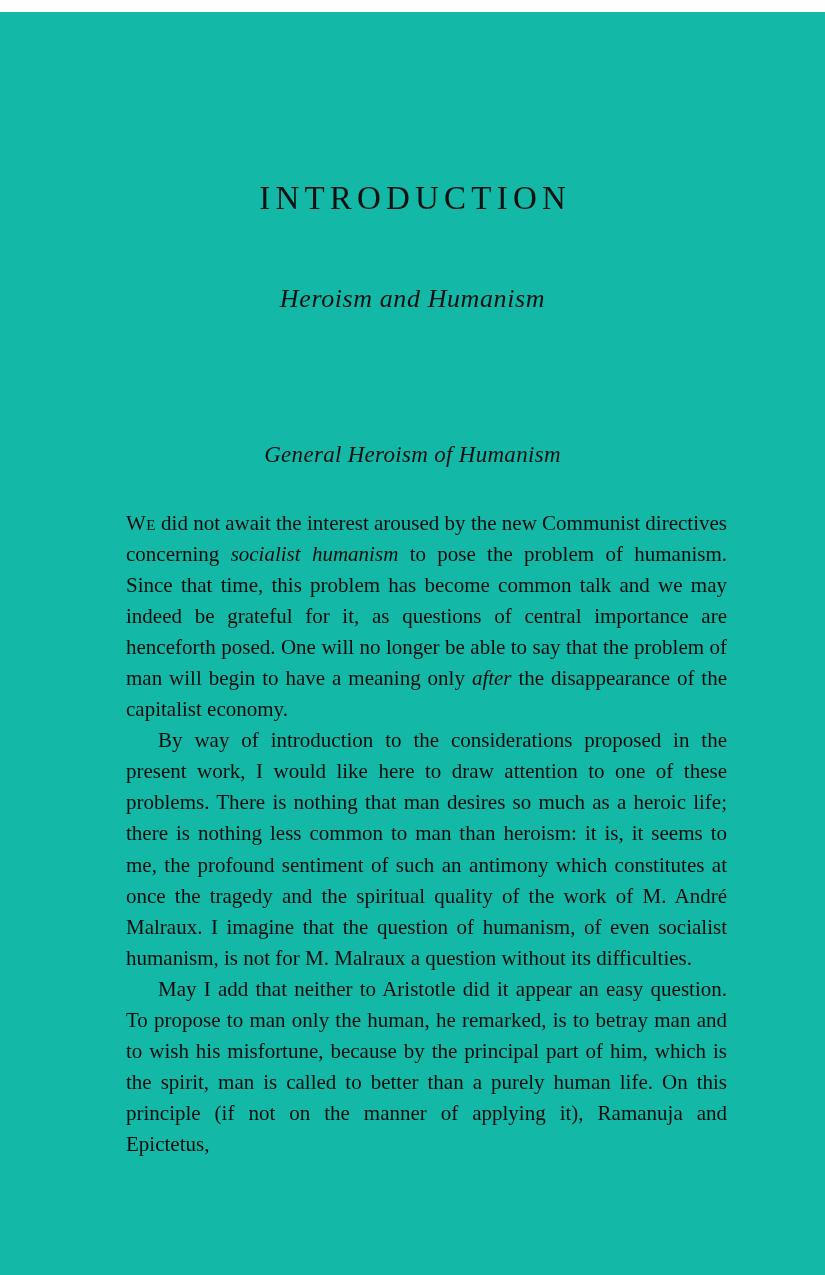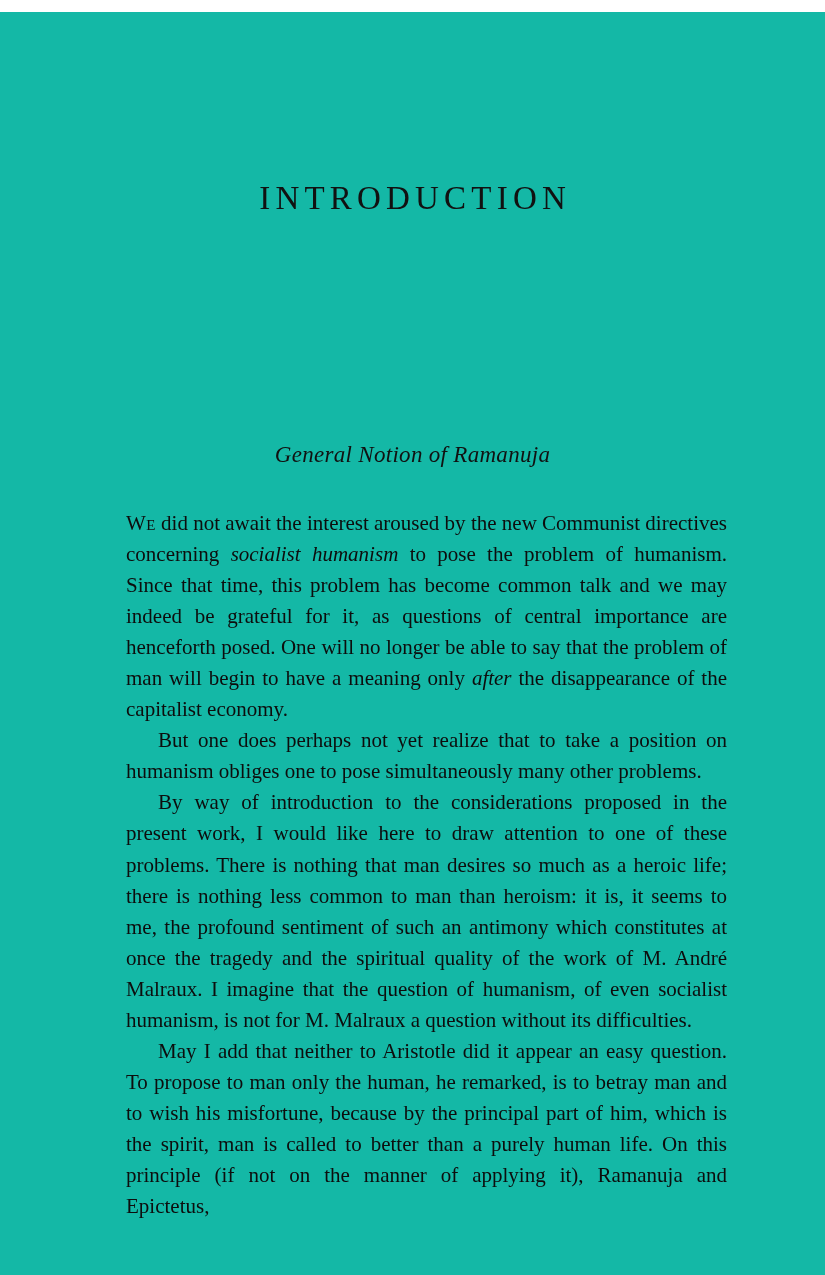--- a/index.html
+++ b/index.html
@@ -106,23 +106,23 @@
     font-style: italic;
   }
 </style>
 </head>
 <body>
 
 <div class="page">
 
   <h1 class="chapter-title">INTRODUCTION</h1>
 
+  <h2 class="chapter-subtitle">Heroism and Humanism</h2>
 
-  <h3 class="section-heading">General Notion of Ramanuja</h3>
+  <h3 class="section-heading">General Heroism of Humanism</h3>
 
   <div class="body-block">
     <p class="first"><span class="smallcaps">We</span> did not await the interest aroused by the new Communist directives concerning <span class="italic">socialist humanism</span> to pose the problem of humanism. Since that time, this problem has become common talk and we may indeed be grateful for it, as questions of central importance are henceforth posed. One will no longer be able to say that the problem of man will begin to have a meaning only <span class="italic">after</span> the disappearance of the capitalist economy.</p>
-    <p>But one does perhaps not yet realize that to take a position on humanism obliges one to pose simultaneously many other problems.</p>
     <p>By way of introduction to the considerations proposed in the present work, I would like here to draw attention to one of these problems. There is nothing that man desires so much as a heroic life; there is nothing less common to man than heroism: it is, it seems to me, the profound sentiment of such an antimony which constitutes at once the tragedy and the spiritual quality of the work of M. André Malraux. I imagine that the question of humanism, of even socialist humanism, is not for M. Malraux a question without its difficulties.</p>
     <p>May I add that neither to Aristotle did it appear an easy question. To propose to man only the human, he remarked, is to betray man and to wish his misfortune, because by the principal part of him, which is the spirit, man is called to better than a purely human life. On this principle (if not on the manner of applying it), Ramanuja and Epictetus,</p>
   </div>
 
 </div>
 
 </body></html>

